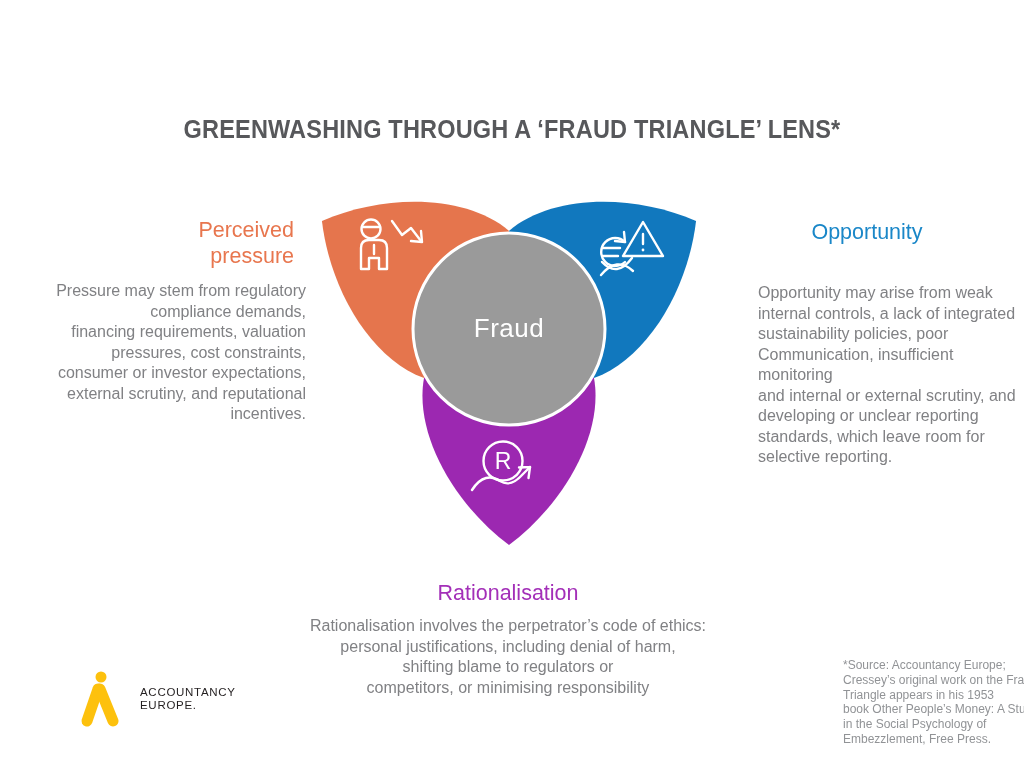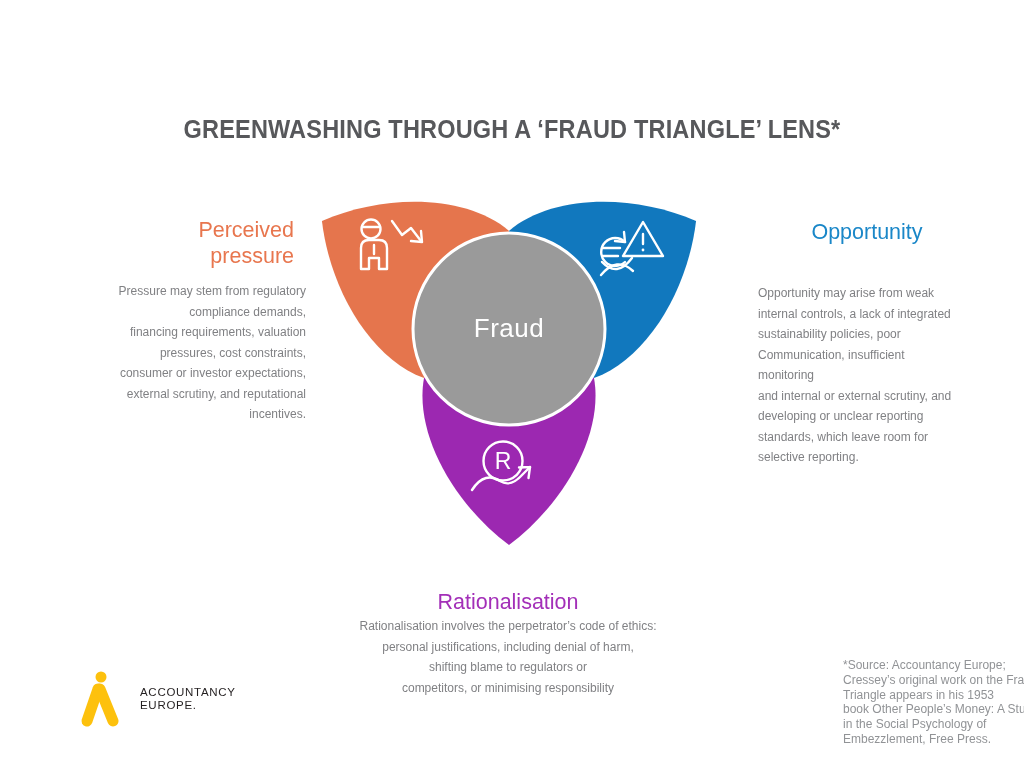--- a/index.html
+++ b/index.html
@@ -10,23 +10,23 @@
   }
   .abs{position:absolute;}
   .title{
     left:0;top:115px;width:1024px;margin:0;text-align:center;
     font-size:25px;font-weight:bold;color:#57585B;letter-spacing:0.2px;
     transform:scaleX(0.94);transform-origin:512px 50%;
   }
   .heading{font-size:21.5px;font-weight:normal;line-height:26px;white-space:pre-line;}
   .heading-pressure{left:0;top:217px;width:294px;text-align:right;color:#E8764E;}
   .heading-opportunity{left:722px;top:219px;width:290px;text-align:center;color:#1A87C8;}
-  .heading-rationalisation{left:308px;top:580px;width:400px;text-align:center;color:#A32FB8;margin-top:9px;}
+  .heading-rationalisation{left:308px;top:580px;width:400px;text-align:center;color:#A32FB8;}
   .body-text{
-    font-size:12px;line-height:20.5px;color:#808184;white-space:pre;
+    font-size:16px;line-height:20.5px;color:#808184;white-space:pre;
   }
   .body-pressure{left:0;top:281px;width:306px;text-align:right;}
   .body-opportunity{left:722px;top:283px;width:300px;text-align:left;margin-left:36px;}
   .body-rationalisation{left:208px;top:616px;width:600px;text-align:center;}
   .source-note{
     left:803px;top:658px;width:210px;font-size:12px;line-height:14.8px;
     color:#919396;white-space:pre;text-align:left;margin-left:40px;
   }
   .source-italic{text-align:right;}
   .logo-text{

